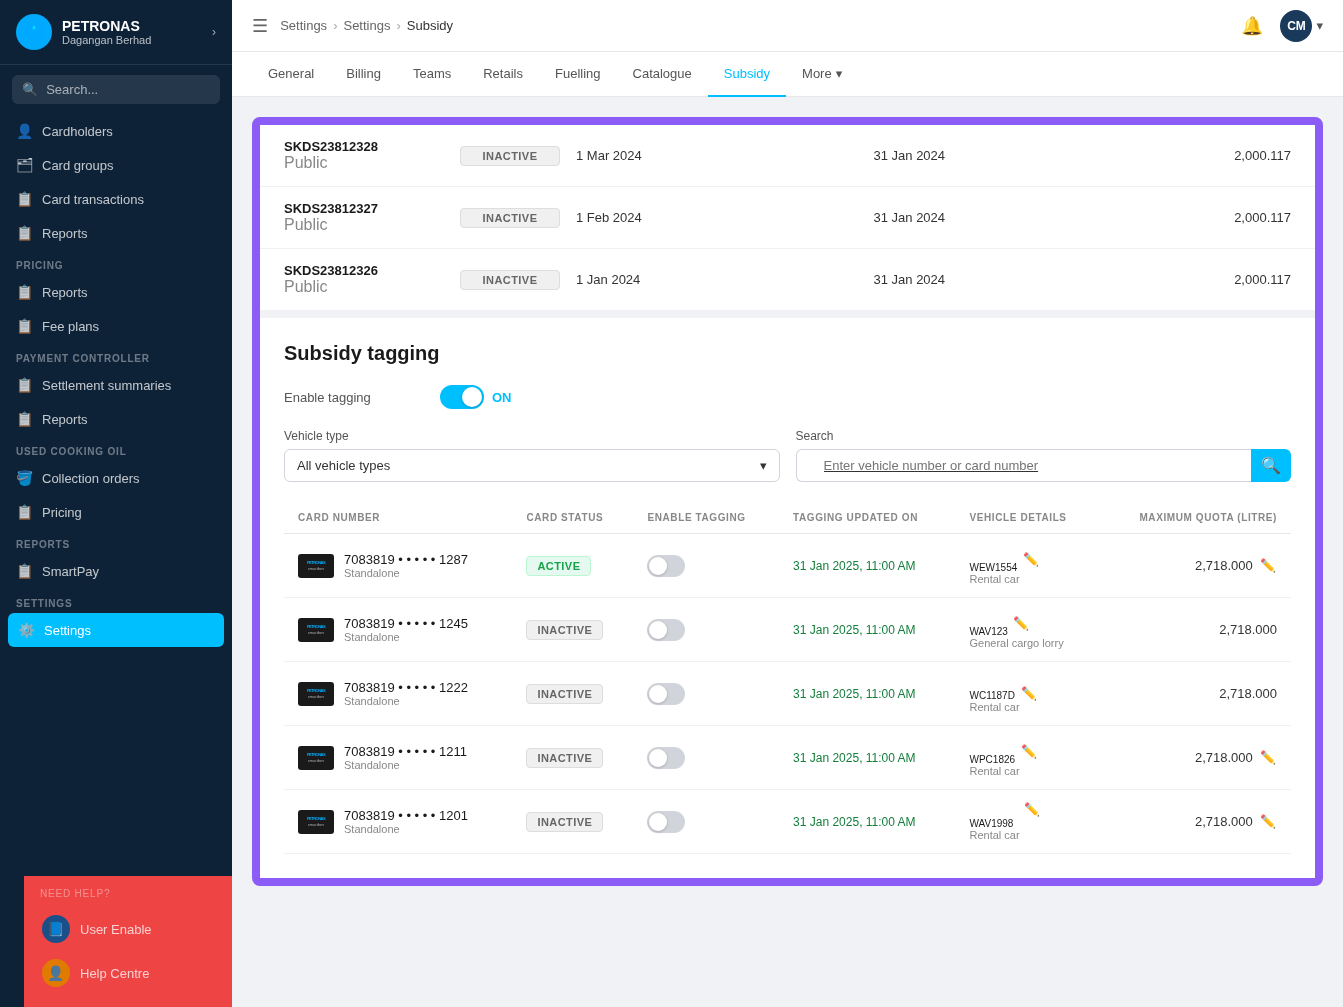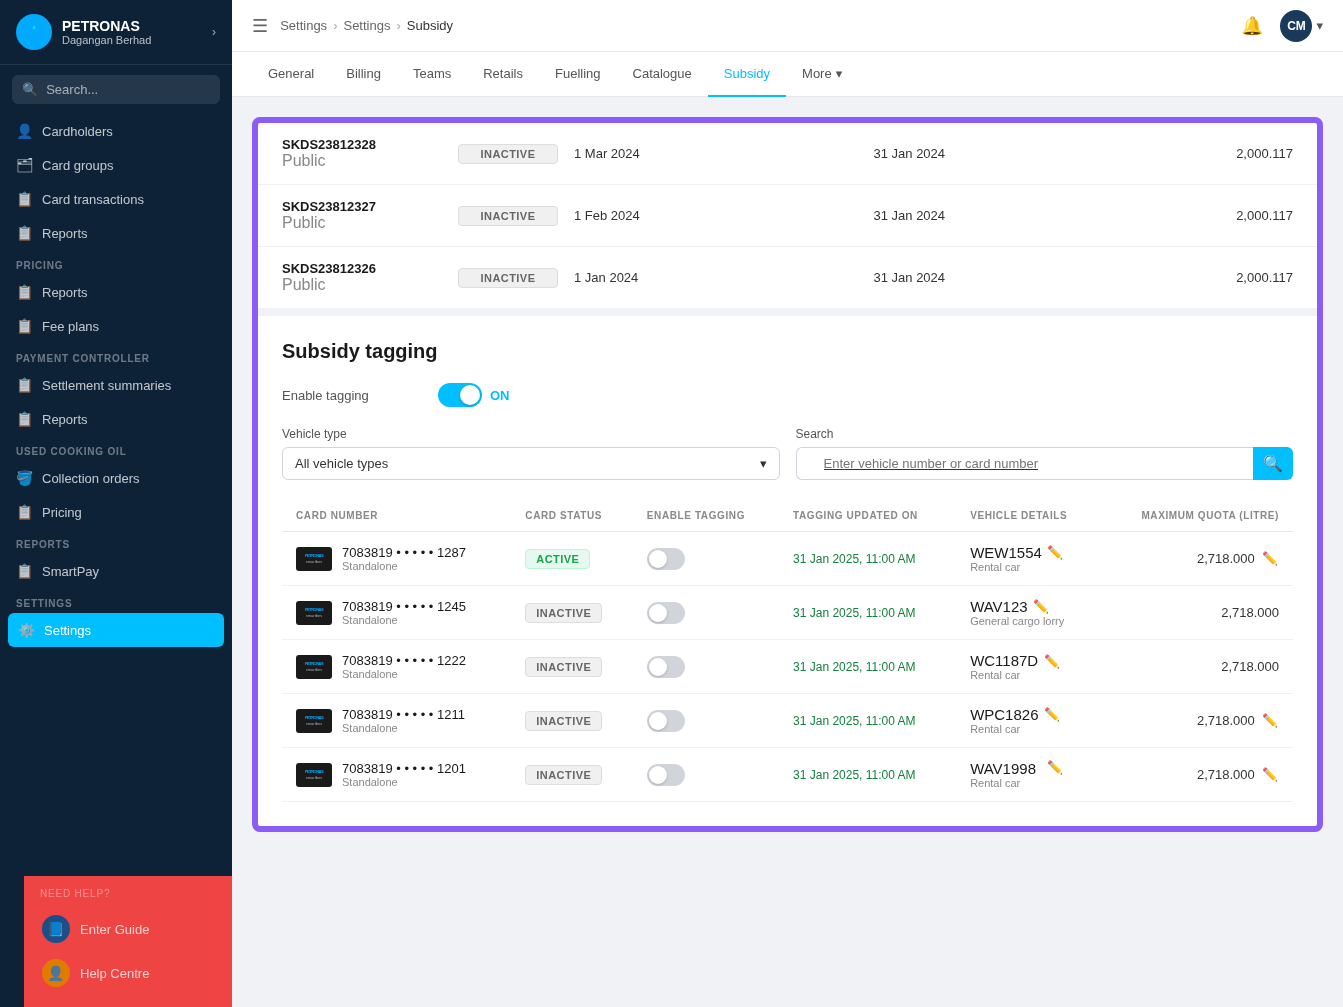--- a/index.html
+++ b/index.html
@@ -132,21 +132,21 @@
     .content-area {
       flex: 1;
       overflow-y: auto;
       padding: 20px;
       background: #f0f2f5;
     }
 
     
     .main-card {
       background: #fff;
-      border: 6px solid #8b5cf6;
+      border: 8px solid #8b5cf6;
       border-radius: 8px;
       overflow: hidden;
     }
 
     
     .subsidy-rows { padding: 0; }
     .subsidy-row {
       padding: 14px 24px;
       border-bottom: 1px solid #f0f0f0;
       display: flex; align-items: center; gap: 16px;
@@ -249,21 +249,21 @@
       background: #1a1a1a;
       border-radius: 3px;
       display: flex; align-items: center; justify-content: center;
       font-size: 6px; color: #fff;
       overflow: hidden;
       flex-shrink: 0;
     }
     .card-num { font-size: 13px; color: #1a1a1a; font-weight: 500; }
     .card-type { font-size: 11px; color: #888; }
     .vehicle-cell { display: flex; align-items: center; gap: 6px; }
-    .vehicle-plate { font-size: 15px; color: #1a1a1a; font-weight: 500; }
+    .vehicle-plate { font-size: 10px; color: #1a1a1a; font-weight: 500; margin-top: 16px; }
     .vehicle-sub { font-size: 11px; color: #888; }
     .edit-icon { color: #00bfff; cursor: pointer; font-size: 13px; margin-left: 2px; }
     .quota-cell { text-align: right; display: flex; align-items: center; justify-content: flex-end; gap: 6px; }
     .quota-val { font-size: 13px; color: #333; }
     .date-cell { font-size: 12px; color: #15803d; }
   </style>
 </head>
 <body>
 
 <div id="sidebar">
@@ -343,21 +343,21 @@
   <div class="sidebar-section-label">SETTINGS</div>
   <div class="sidebar-item active">
     <span class="si-icon">⚙️</span>
     <span>Settings</span>
   </div>
 
   <div class="sidebar-bottom">
     <div class="need-help-label">NEED HELP?</div>
     <div class="help-item">
       <div class="help-icon blue">📘</div>
-      <span>Enter Guide</span>
+      <span>User Enable</span>
     </div>
     <div class="help-item">
       <div class="help-icon orange">👤</div>
       <span>Help Centre</span>
     </div>
   </div>
 </div>
 
 <div id="main">
 

